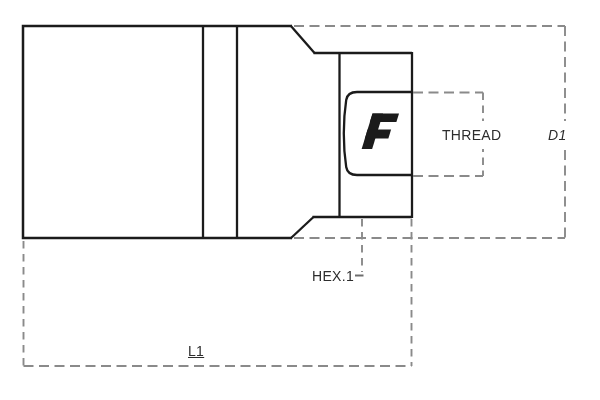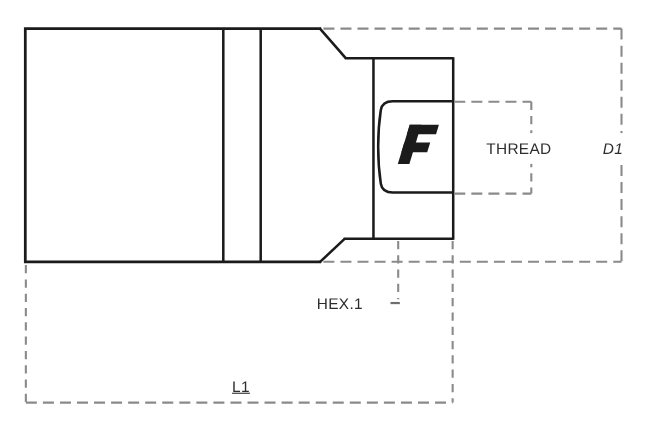--- a/index.html
+++ b/index.html
@@ -31,22 +31,22 @@
     position: absolute;
     color: var(--text);
     font-size: 14px;
     line-height: 22px;
     letter-spacing: 0.3px;
     white-space: nowrap;
   }
   .lbl.bg { background: var(--background); padding: 3px 4px; line-height: 22px; }
   .lbl-thread { left: 438px; top: 121px; }
   .lbl-d1     { left: 544px; top: 121px; font-style: italic; }
-  .lbl-hex1   { left: 288px; top: 265px; width: 66px; text-align: left; }
-  .lbl-l1     { left: 211px; top: 340px; text-decoration: underline; }
+  .lbl-hex1   { left: 288px; top: 265px; width: 66px; text-align: right; }
+  .lbl-l1     { left: 188px; top: 340px; text-decoration: underline; }
 </style>
 </head>
 <body>
 
 <div class="stage">
 
   <svg width="600" height="400" viewBox="0 0 600 400">
 
     <g>
       <path class="s" d="M 292 26 L 23 26 L 23 238 L 292 238"></path>

